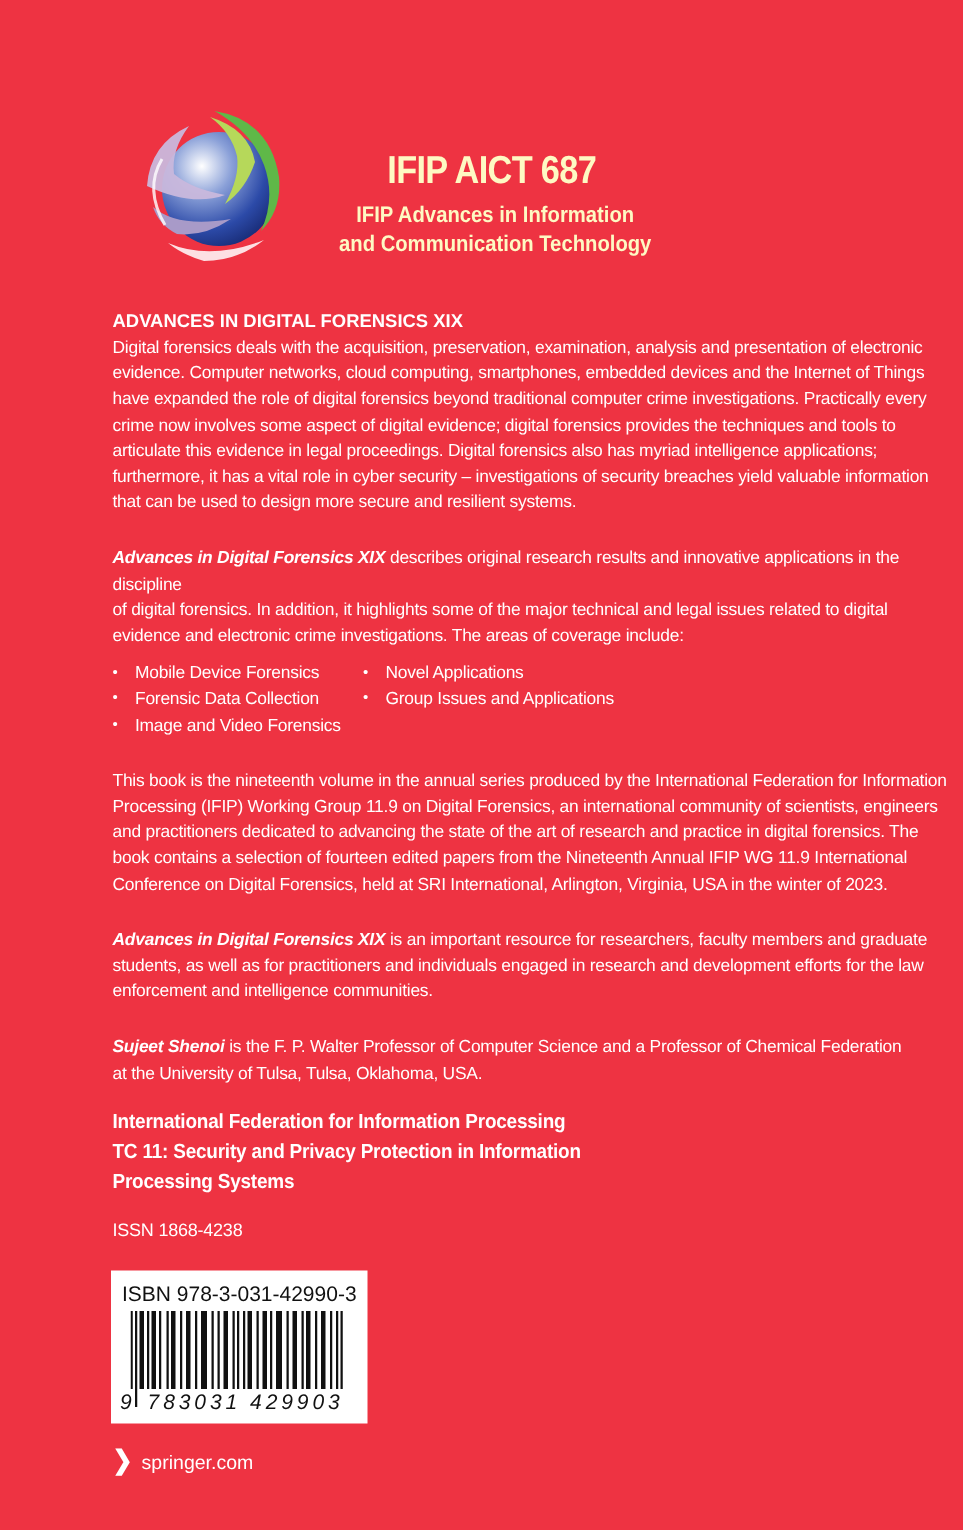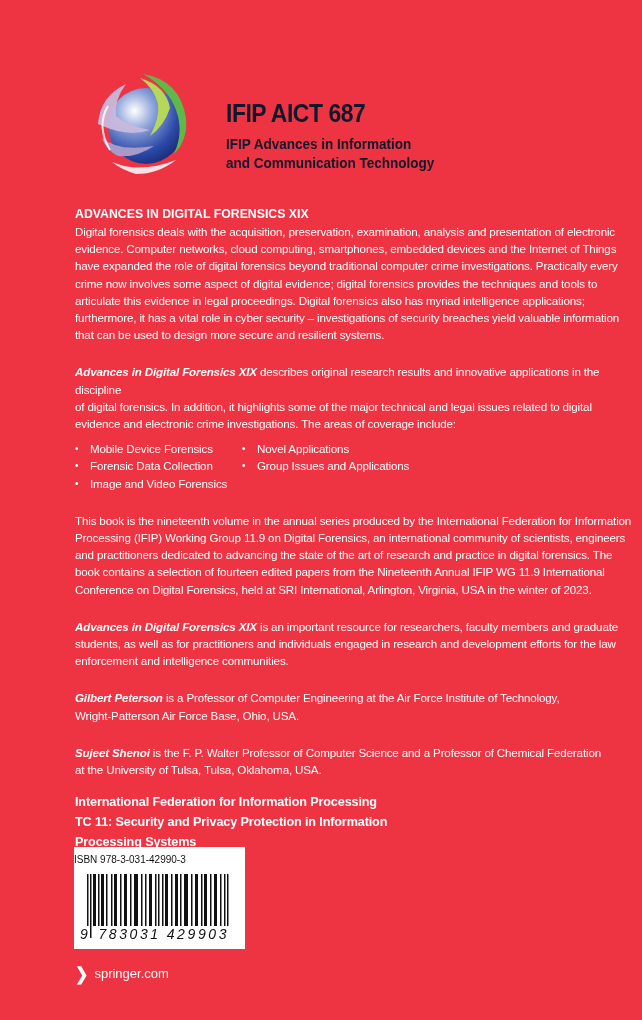--- a/index.html
+++ b/index.html
@@ -19,21 +19,22 @@
       position: absolute;
       left: 88px;
       top: 66px;
       width: 112px;
       height: 112px;
     }
     .series-block {
       position: absolute;
       left: 226px;
       top: 98px;
-      color: #0f172a;
+      color: #fef9c3;
+      text-align: center;
     }
     .series-code {
       font-family: "Liberation Sans", sans-serif;
       font-weight: bold;
       font-size: 26px;
       letter-spacing: -0.5px;
       line-height: 30px;
       transform: scaleX(0.88);
       transform-origin: left;
     }
@@ -122,21 +123,22 @@
       width: 171px;
       height: 102px;
       background: #ffffff;
       color: #111;
     }
     .isbn-text {
       position: absolute;
       top: 7px;
       left: 0;
       width: 171px;
-      font-size: 10px;
+      text-align: center;
+      font-size: 14px;
       font-family: "Liberation Sans", sans-serif;
       color: #111;
     }
     .bars {
       position: absolute;
       left: 13px;
       top: 27px;
     }
     .digits {
       position: absolute;
@@ -226,22 +228,20 @@
   <p class="para">This book is the nineteenth volume in the annual series produced by the International Federation for Information
 Processing (IFIP) Working Group 11.9 on Digital Forensics, an international community of scientists, engineers
 and practitioners dedicated to advancing the state of the art of research and practice in digital forensics. The
 book contains a selection of fourteen edited papers from the Nineteenth Annual IFIP WG 11.9 International
 Conference on Digital Forensics, held at SRI International, Arlington, Virginia, USA in the winter of 2023.</p>
 
   <p class="para"><span class="em-title">Advances in Digital Forensics XIX</span><span> is an important resource for researchers, faculty members and graduate
 students, as well as for practitioners and individuals engaged in research and development efforts for the law
 enforcement and intelligence communities.</span></p>
 
-  <p class="para"><span class="em-title">Gilbert Peterson</span><span> is a Professor of Computer Engineering at the Air Force Institute of Technology,
-Wright-Patterson Air Force Base, Ohio, USA.</span></p>
 
   <p class="para"><span class="em-title">Sujeet Shenoi</span><span> is the F. P. Walter Professor of Computer Science and a Professor of Chemical Federation
 at the University of Tulsa, Tulsa, Oklahoma, USA.</span></p>
 
   <div class="tc-block">
     <div>International Federation for Information Processing</div>
     <div>TC 11: Security and Privacy Protection in Information</div>
     <div>Processing Systems</div>
   </div>
 

